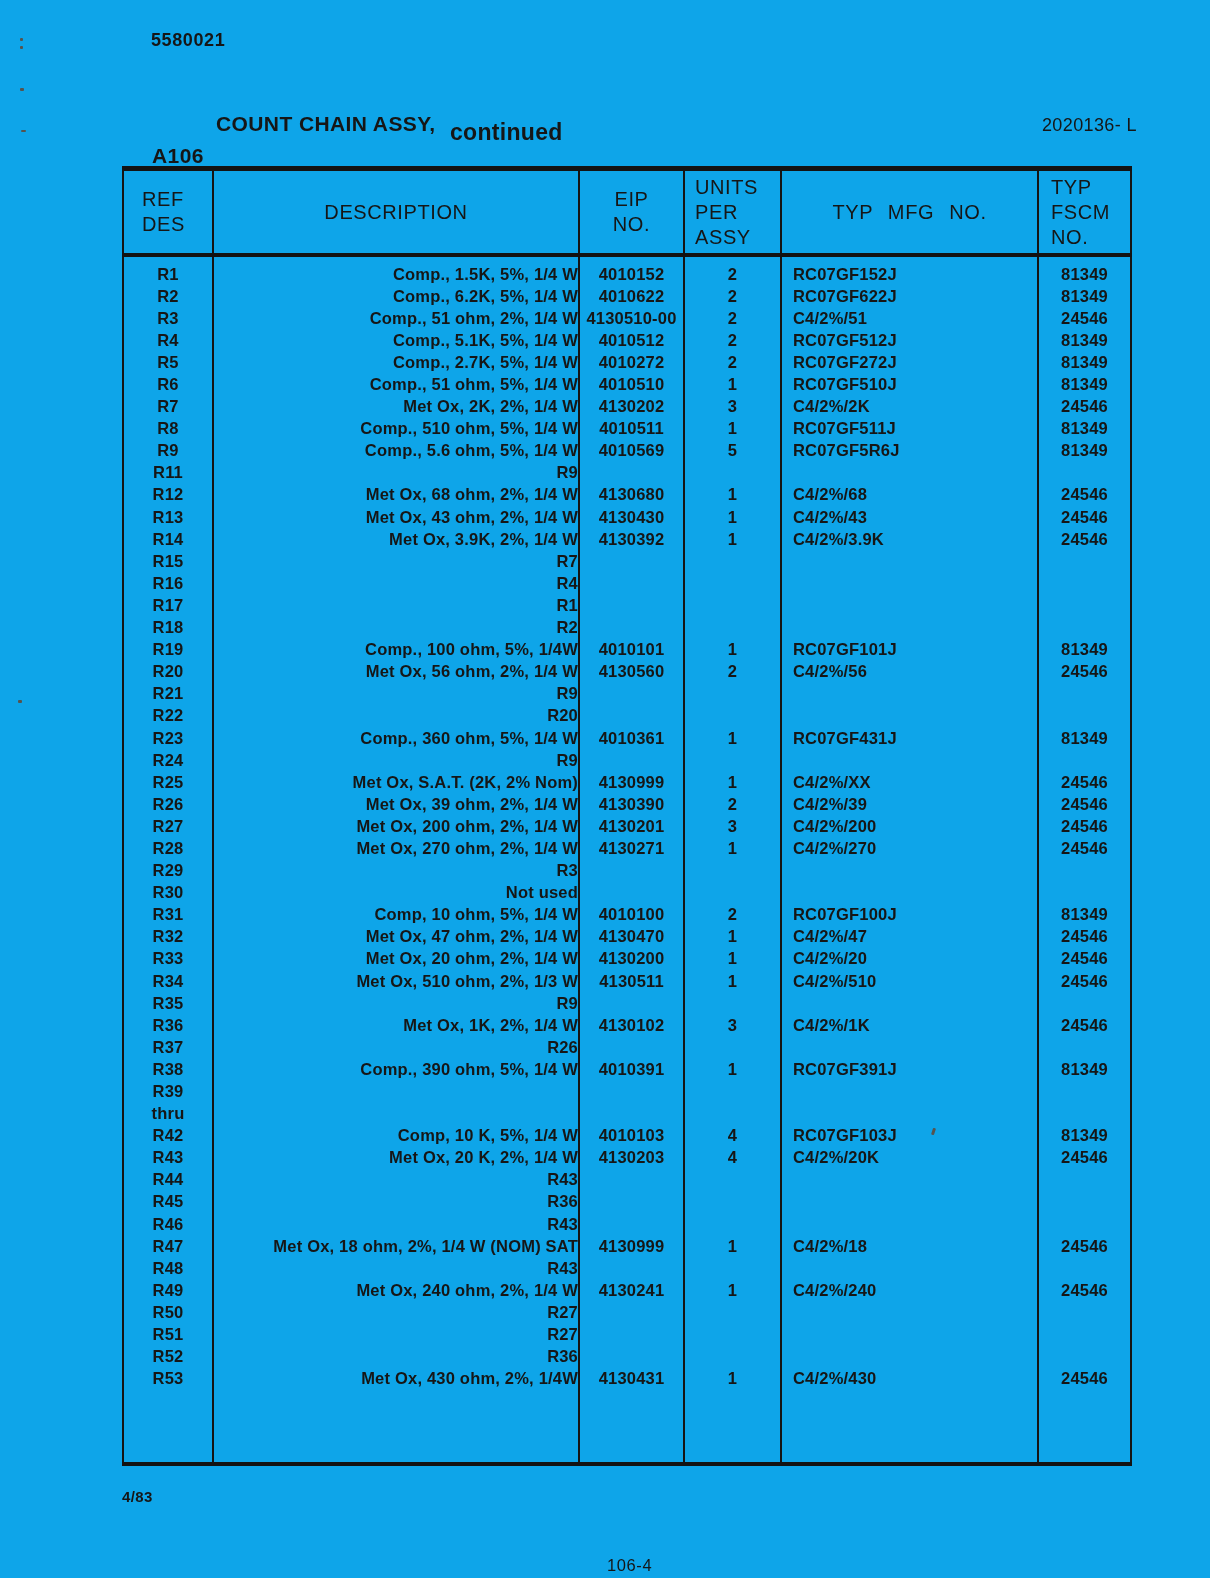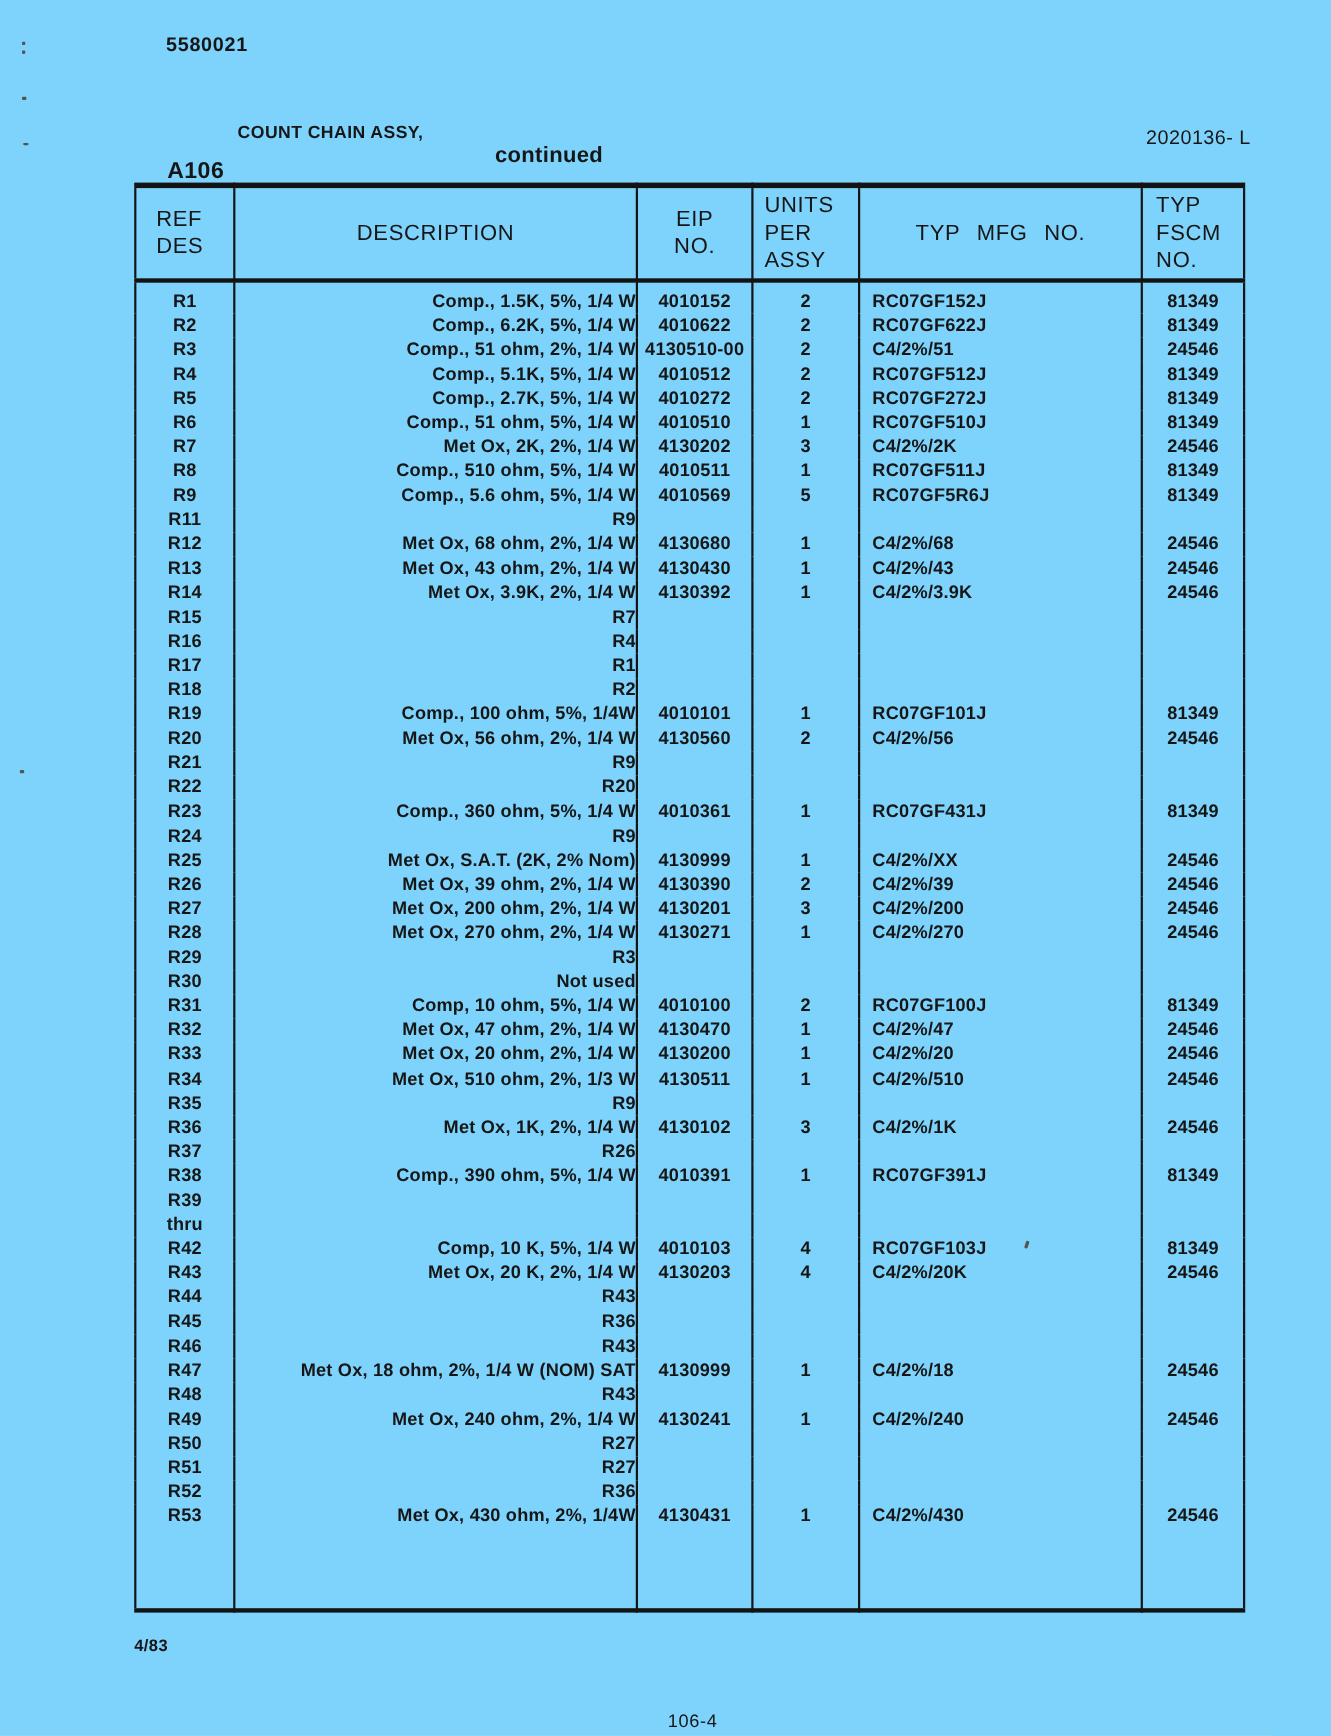--- a/index.html
+++ b/index.html
@@ -5,21 +5,21 @@
   html,body{margin:0;padding:0;}
   body{
     width:1210px;height:1578px;
     background:#e8e8e5;
     font-family:"Liberation Sans", sans-serif;
     color:#161616;
   }
   .page{
     position:relative;
     width:1210px;height:1578px;
-    background:#7dd3fc;
+    background:#0ea5e9;
     overflow:hidden;
   }
   
   .artifact{position:absolute;background:#55544f;border-radius:1px;}
   .a1{left:20px;top:38px;width:3px;height:3px;}
   .a1b{left:20px;top:46px;width:3px;height:3px;}
   .a2{left:20px;top:88px;width:4px;height:3px;}
   .a3{left:21px;top:130px;width:5px;height:2px;}
   .a4{left:18px;top:700px;width:4px;height:3px;}
   .a5{left:932px;top:1128px;width:3px;height:7px;transform:rotate(18deg);}
@@ -28,25 +28,25 @@
     position:absolute;left:151px;top:30px;
     font-size:18px;font-weight:700;letter-spacing:0.6px;
   }
   .title-row{position:absolute;left:0;top:112px;width:1210px;}
   .title-code{
     position:absolute;left:152px;top:0;
     font-size:21px;font-weight:700;letter-spacing:0.4px;margin-top:32px;
   }
   .title-main{
     position:absolute;left:216px;top:0;
-    font-size:16px;font-weight:700;letter-spacing:0.4px;
+    font-size:21px;font-weight:700;letter-spacing:0.4px;
   }
   .title-suffix{
-    position:absolute;left:450px;top:18px;
-    font-size:20px;font-weight:700;letter-spacing:0.3px;
+    position:absolute;left:450px;top:7px;
+    font-size:23px;font-weight:700;letter-spacing:0.3px;
   }
   .doc-ref{
     position:absolute;right:73px;top:3px;
     font-size:18px;font-weight:500;letter-spacing:0.4px;
   }
 
   table.parts{
     position:absolute;left:122px;top:166px;
     width:1008px;
     border-collapse:collapse;

